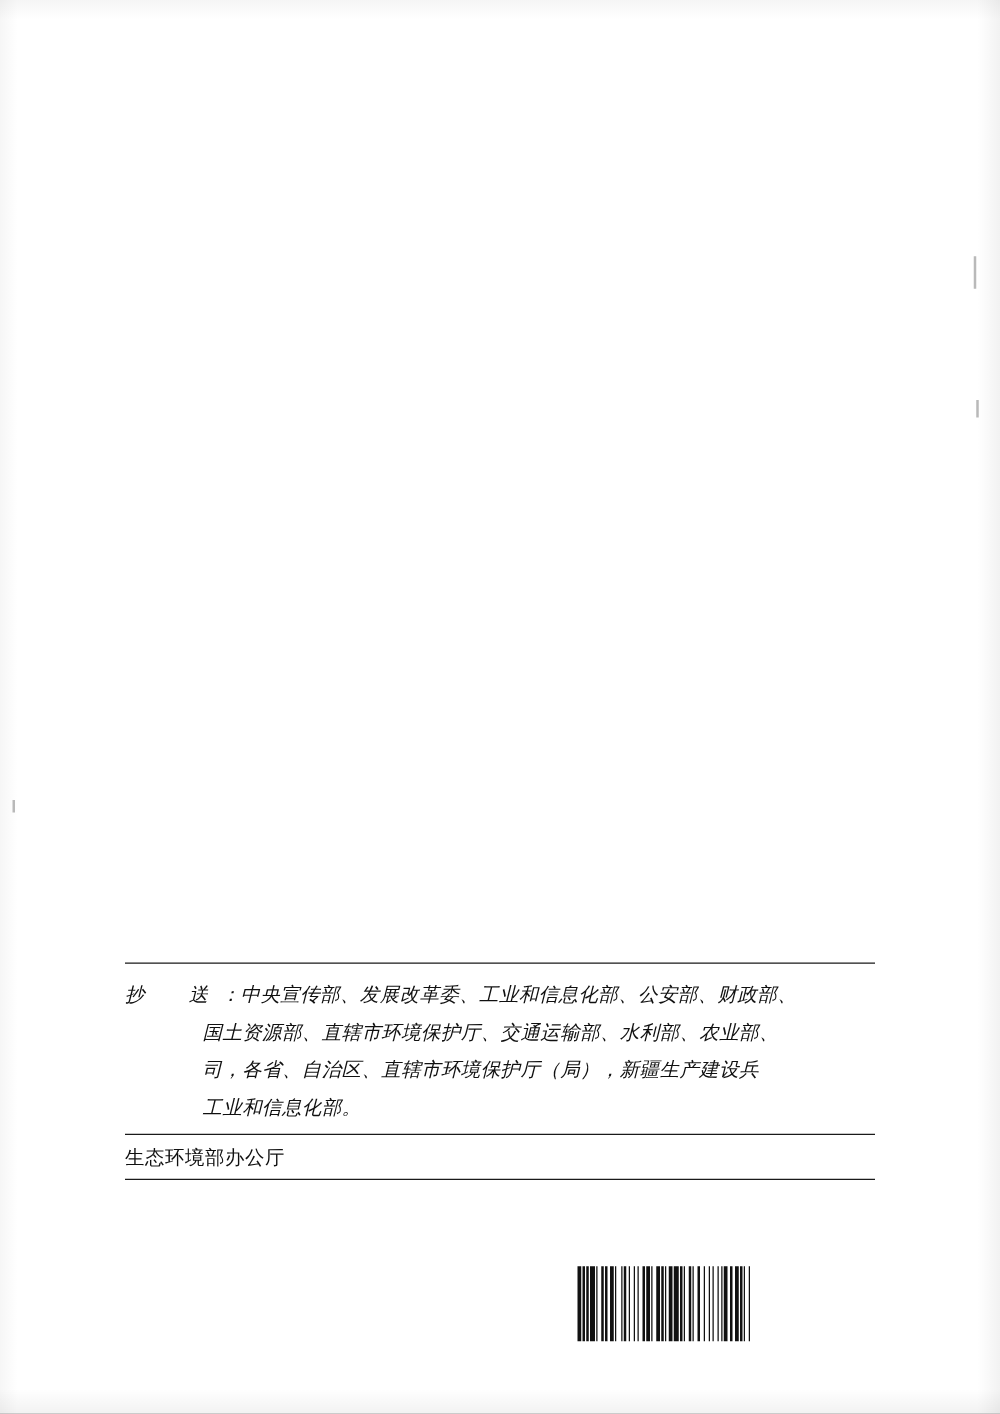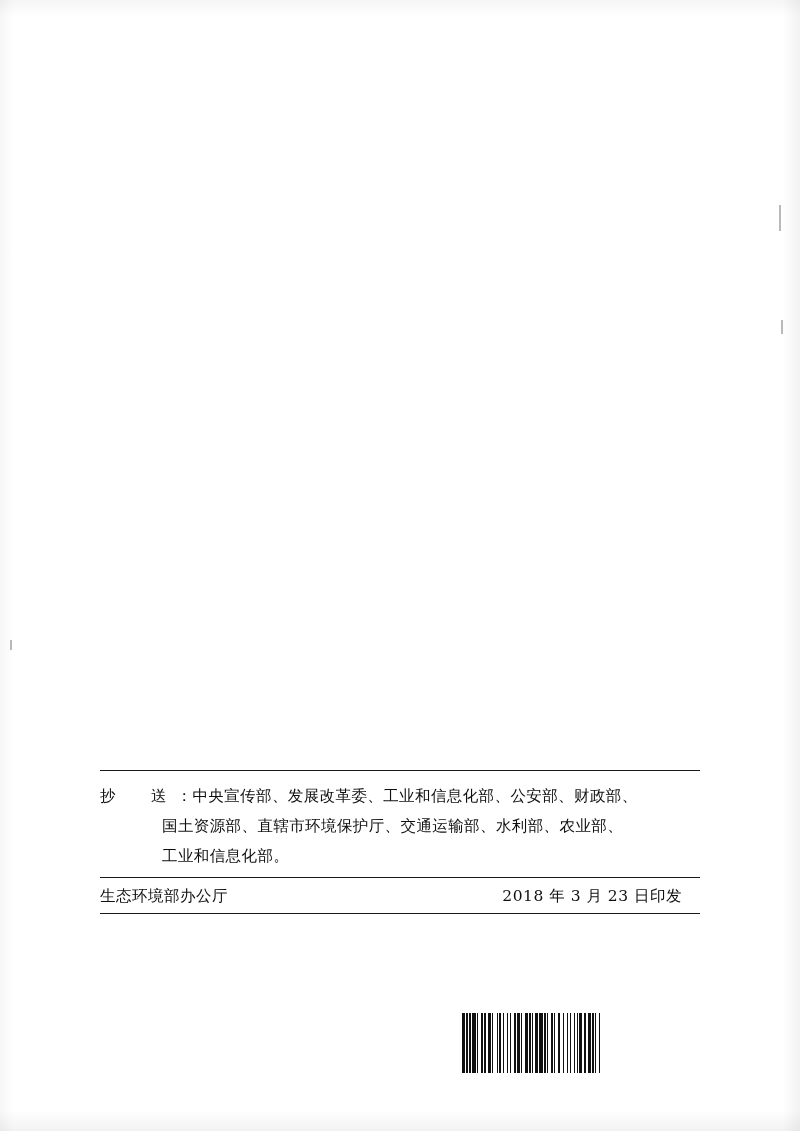--- a/index.html
+++ b/index.html
@@ -57,20 +57,21 @@
     padding: 10px 0 6px 0;
     font-family: "DejaVu Serif", serif;
     font-size: 15.5px;
     line-height: 30px;
     color: #101010;
     letter-spacing: 0.4px;
   }
   .cc-row {
     display: block;
     white-space: nowrap;
+    font-style: italic;
   }
   .cc-label {
     display: inline-block;
     letter-spacing: 10px;
     padding-right: 0px;
   }
   .cc-indent {
     display: inline-block;
     width: 62px;
   }
@@ -122,29 +123,31 @@
     <div class="rule"></div>
 
     <div class="cc-block">
       <div class="cc-row">
         <span class="cc-label">抄　送</span><span>：</span><span>中央宣传部、发展改革委、工业和信息化部、公安部、财政部、</span>
       </div>
       <div class="cc-row">
         <span class="cc-indent"></span><span>国土资源部、直辖市环境保护厅、交通运输部、水利部、农业部、</span>
       </div>
       <div class="cc-row">
+        <span class="cc-indent"></span><span>司，各省、自治区、直辖市环境保护厅（局），新疆生产建设兵</span>
+      </div>
+      <div class="cc-row">
         <span class="cc-indent"></span><span>工业和信息化部。</span>
       </div>
     </div>
 
     <div class="rule-thin"></div>
 
     <div class="footer-row">
       <span class="footer-left">生态环境部办公厅</span>
-      <span class="footer-right">2018 年 3 月 23 日印发</span>
     </div>
 
     <div class="rule"></div>
   </div>
 
   <div class="barcode-wrap">
     <div class="barcode" id="barcode">
         <span style="width:3.1500000000000004px;background:#111"></span>
         <span style="width:1.05px;background:transparent"></span>
         <span style="width:2.1px;background:#111"></span>

